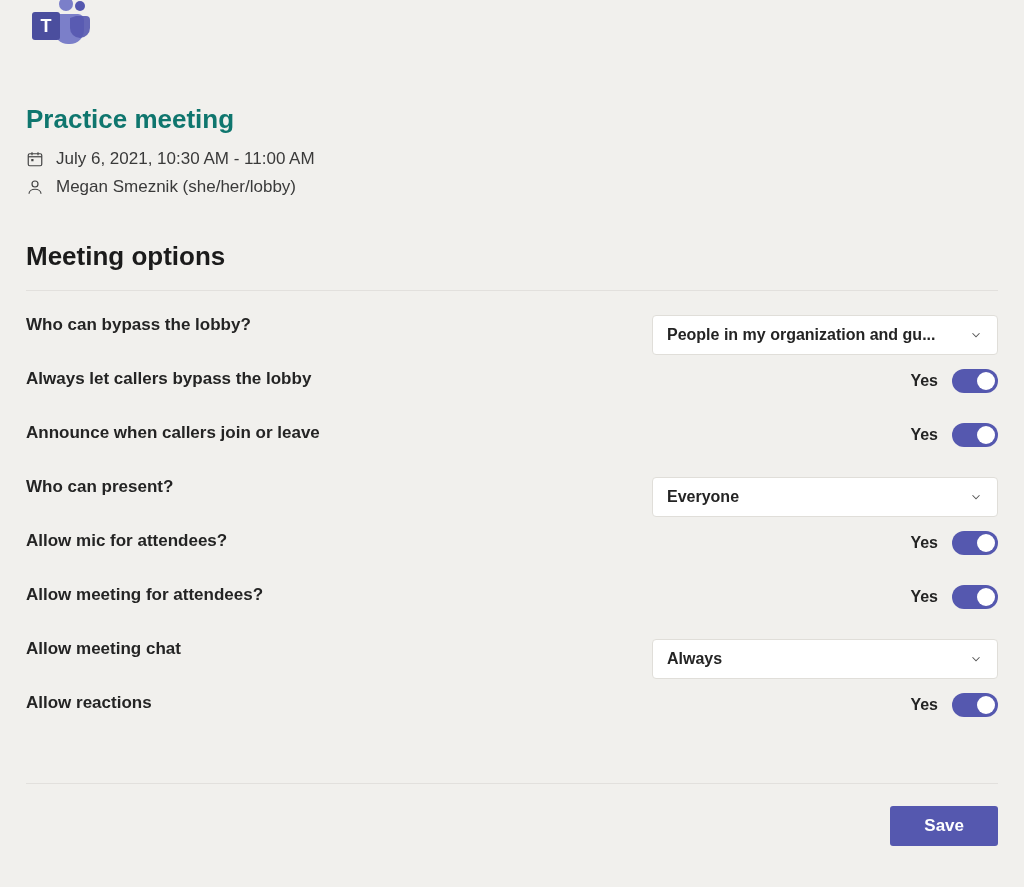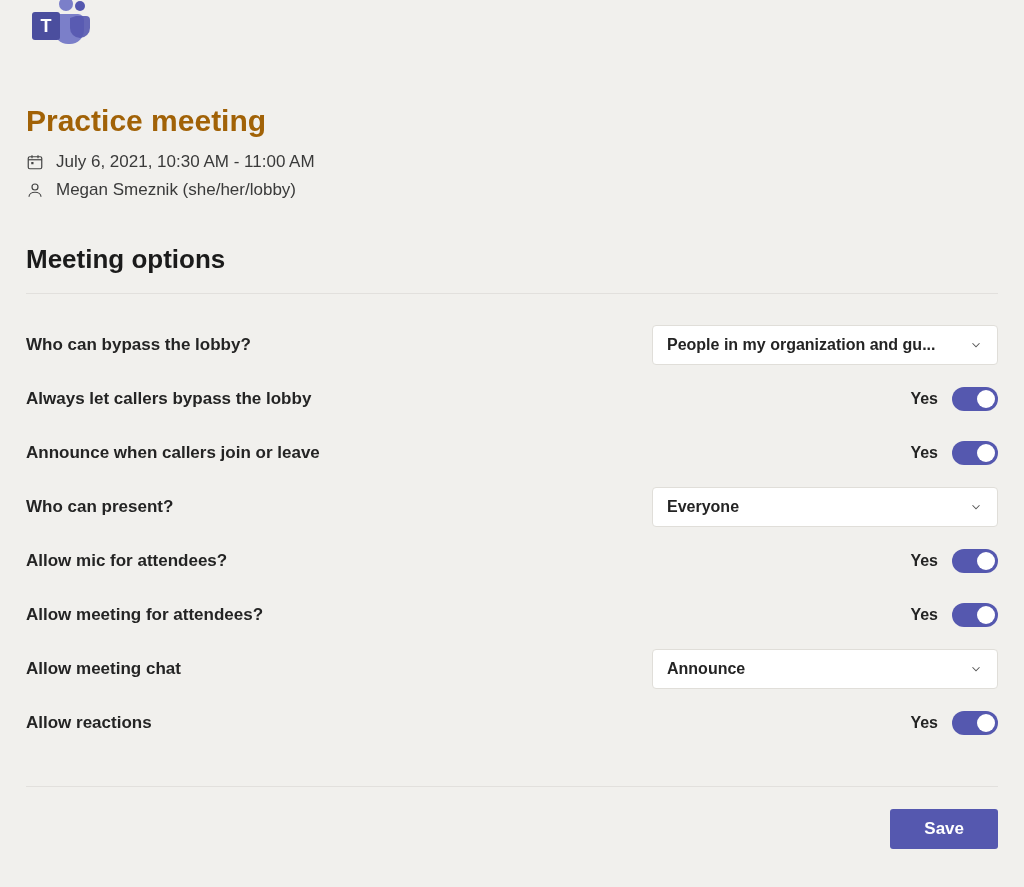--- a/index.html
+++ b/index.html
@@ -14,24 +14,24 @@
     overflow: hidden;
   }
   .container {
     padding: 0 26px 26px 26px;
   }
   .logo-wrap {
     padding-top: 0px;
     margin-bottom: 48px;
   }
   .meeting-title {
-    font-size: 30px;
+    font-size: 26px;
     font-weight: 700;
     margin: 0 0 14px 0;
-    color: #a16207;
+    color: #0f766e;
   }
   .meta-row {
     display: flex;
     align-items: center;
     gap: 12px;
     font-size: 17px;
     color: #3a3a3a;
     margin-bottom: 8px;
   }
   .meta-row svg { flex: 0 0 auto; }
@@ -41,21 +41,21 @@
     margin: 44px 0 18px 0;
     color: #1b1b1b;
   }
   hr.divider {
     border: none;
     border-top: 1px solid #e2e0dd;
     margin: 0 0 24px 0;
   }
   .option-row {
     display: flex;
-    align-items: center;
+    align-items: flex-start;
     justify-content: space-between;
     min-height: 54px;
   }
   .option-label {
     font-size: 17px;
     font-weight: 600;
     color: #242424;
   }
   .right-controls {
     display: flex;
@@ -225,21 +225,21 @@
       <div class="toggle">
           <div class="knob"></div>
         </div>
     </div>
   </div>
 
   <div class="option-row">
     <div class="option-label">Allow meeting chat</div>
     <div class="right-controls">
       <div class="dropdown">
-        <span class="dd-text">Announce</span>
+        <span class="dd-text">Always</span>
         <svg width="14" height="14" viewBox="0 0 24 24" fill="none" stroke="#555" stroke-width="1.8">
             <polyline points="6 9 12 15 18 9"></polyline>
           </svg>
       </div>
     </div>
   </div>
 
   <div class="option-row">
     <div class="option-label">Allow reactions</div>
     <div class="right-controls">

